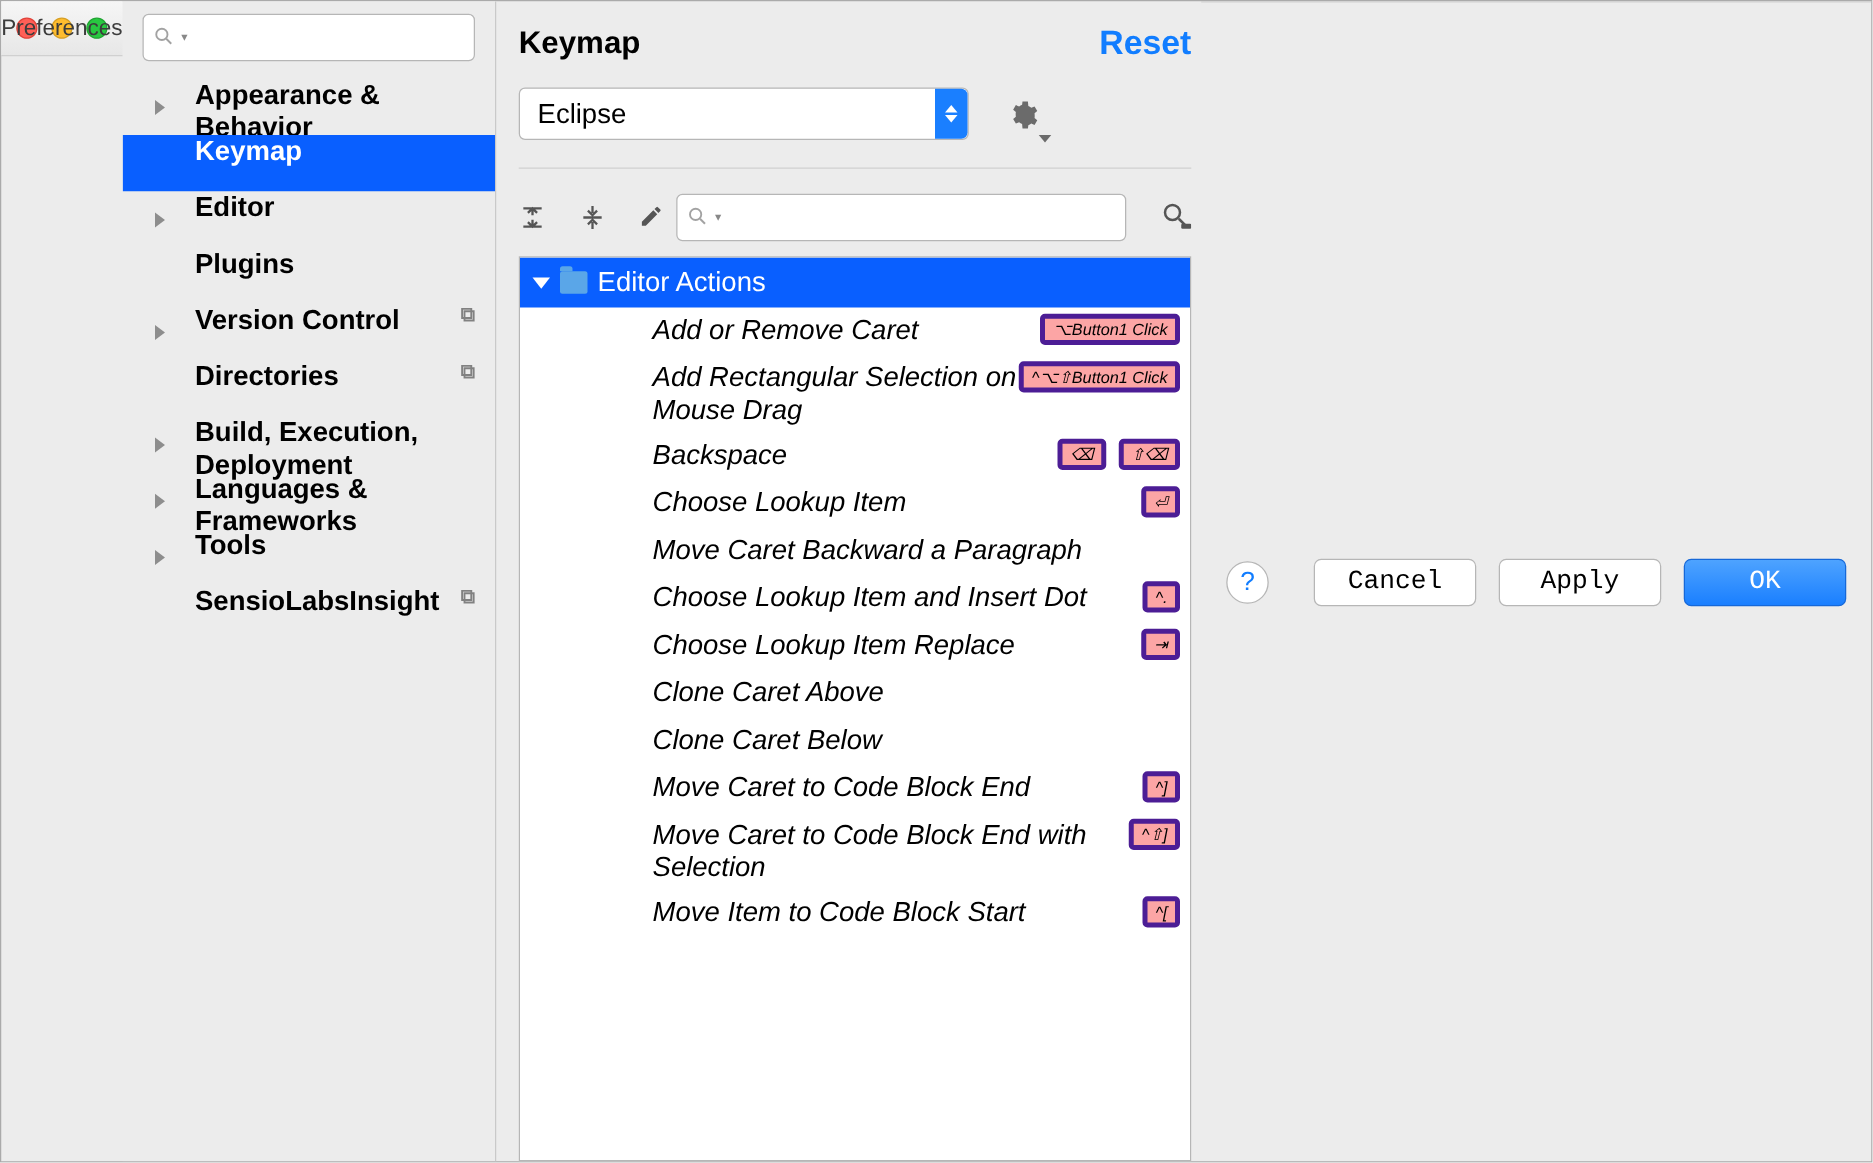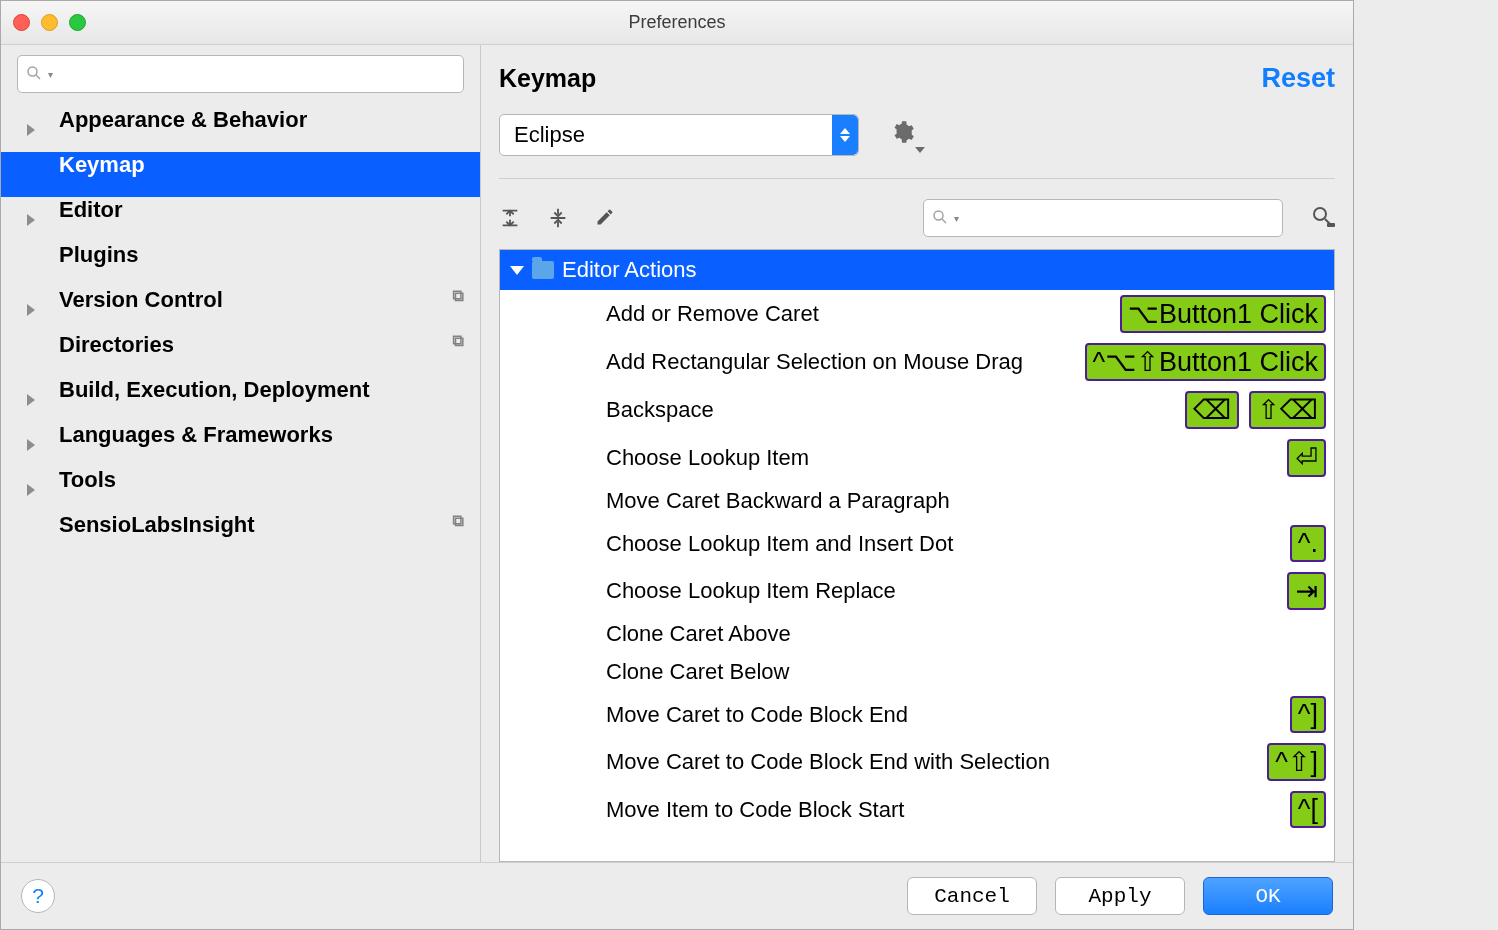--- a/index.html
+++ b/index.html
@@ -6,24 +6,24 @@
 body {
   font-family: -apple-system, "Helvetica Neue", Arial, sans-serif;
   font-size: 13px;
   background: #ececec;
   width: 1498px;
   height: 930px;
   overflow: hidden;
   color: #000;
 }
 .window {
-  width: 1354px;
+  width: 1498px;
   height: 930px;
   display: flex;
-  flex-direction: column;
+  flex-direction: row;
   border: 1px solid #aaa;
   background: #ececec;
 }
 .titlebar {
   height: 44px;
   display: flex;
   align-items: center;
   padding: 0 12px;
   position: relative;
   border-bottom: 1px solid #d0d0d0;
@@ -87,21 +87,21 @@
   flex:1; display:flex; flex-direction:column; padding:0 18px 0 18px;
 }
 .main-header {
   display:flex; align-items:center; padding:18px 0 14px 0;
 }
 .main-title { font-size:25px; font-weight:700; }
 .reset-link {
   margin-left:auto; color:#117dff; font-size:27px; font-weight:600; cursor:pointer;
 }
 .scheme-row {
-  display:flex; align-items:center; gap:30px; padding:6px 0 22px 0;
+  display:flex; align-items:flex-end; gap:30px; padding:6px 0 22px 0;
   border-bottom:1px solid #cfcfcf;
 }
 .select {
   display:flex; align-items:center; background:#fff;
   border:1px solid #b6b6b6; border-radius:5px;
   height:42px; width:360px; padding:0 0 0 14px;
   font-size:22px; font-weight:400;
   position:relative;
 }
 .select .stepper {
@@ -139,28 +139,29 @@
   background:#095fff; color:#fff; display:flex; align-items:center;
   height:40px; padding:0 10px; gap:8px; font-weight:400;
 }
 .group-header .tri {
   width:0;height:0;border-left:7px solid transparent;border-right:7px solid transparent;
   border-top:9px solid #fff;
 }
 .folder-icon { width:22px; height:18px; background:#5aa6e8; border-radius:2px; position:relative; }
 .folder-icon::before{ content:""; position:absolute; top:-4px; left:0; width:10px; height:4px; background:#5aa6e8; border-radius:2px 2px 0 0;}
 .action-row {
-  display:flex; align-items:center; padding:5px 8px 5px 106px;
+  display:flex; align-items:flex-start; padding:5px 8px 5px 106px;
   min-height:38px;
+  font-style:italic;
 }
 .action-row .label { flex:1; }
 .shortcut-group { display:flex; gap:10px; }
 .shortcut {
-  background:#84cc16; border:2px solid #4c1d95; border-radius:4px;
-  padding:1px 6px; font-size:27px; color:#000; white-space:nowrap;
+  background:#fca5a5; border:4px solid #4c1d95; border-radius:4px;
+  padding:1px 6px; font-size:13px; color:#000; white-space:nowrap;
   display:inline-flex; align-items:center;
 }
 .dialog-buttons {
   border-top:1px solid #cfcfcf; display:flex; align-items:center;
   padding:14px 20px; gap:18px;
 }
 .help-btn {
   width:34px; height:34px; border-radius:50%; border:1px solid #b6b6b6;
   background:#fff; color:#117dff; font-size:21px; display:flex;
   align-items:center; justify-content:center; cursor:pointer;

